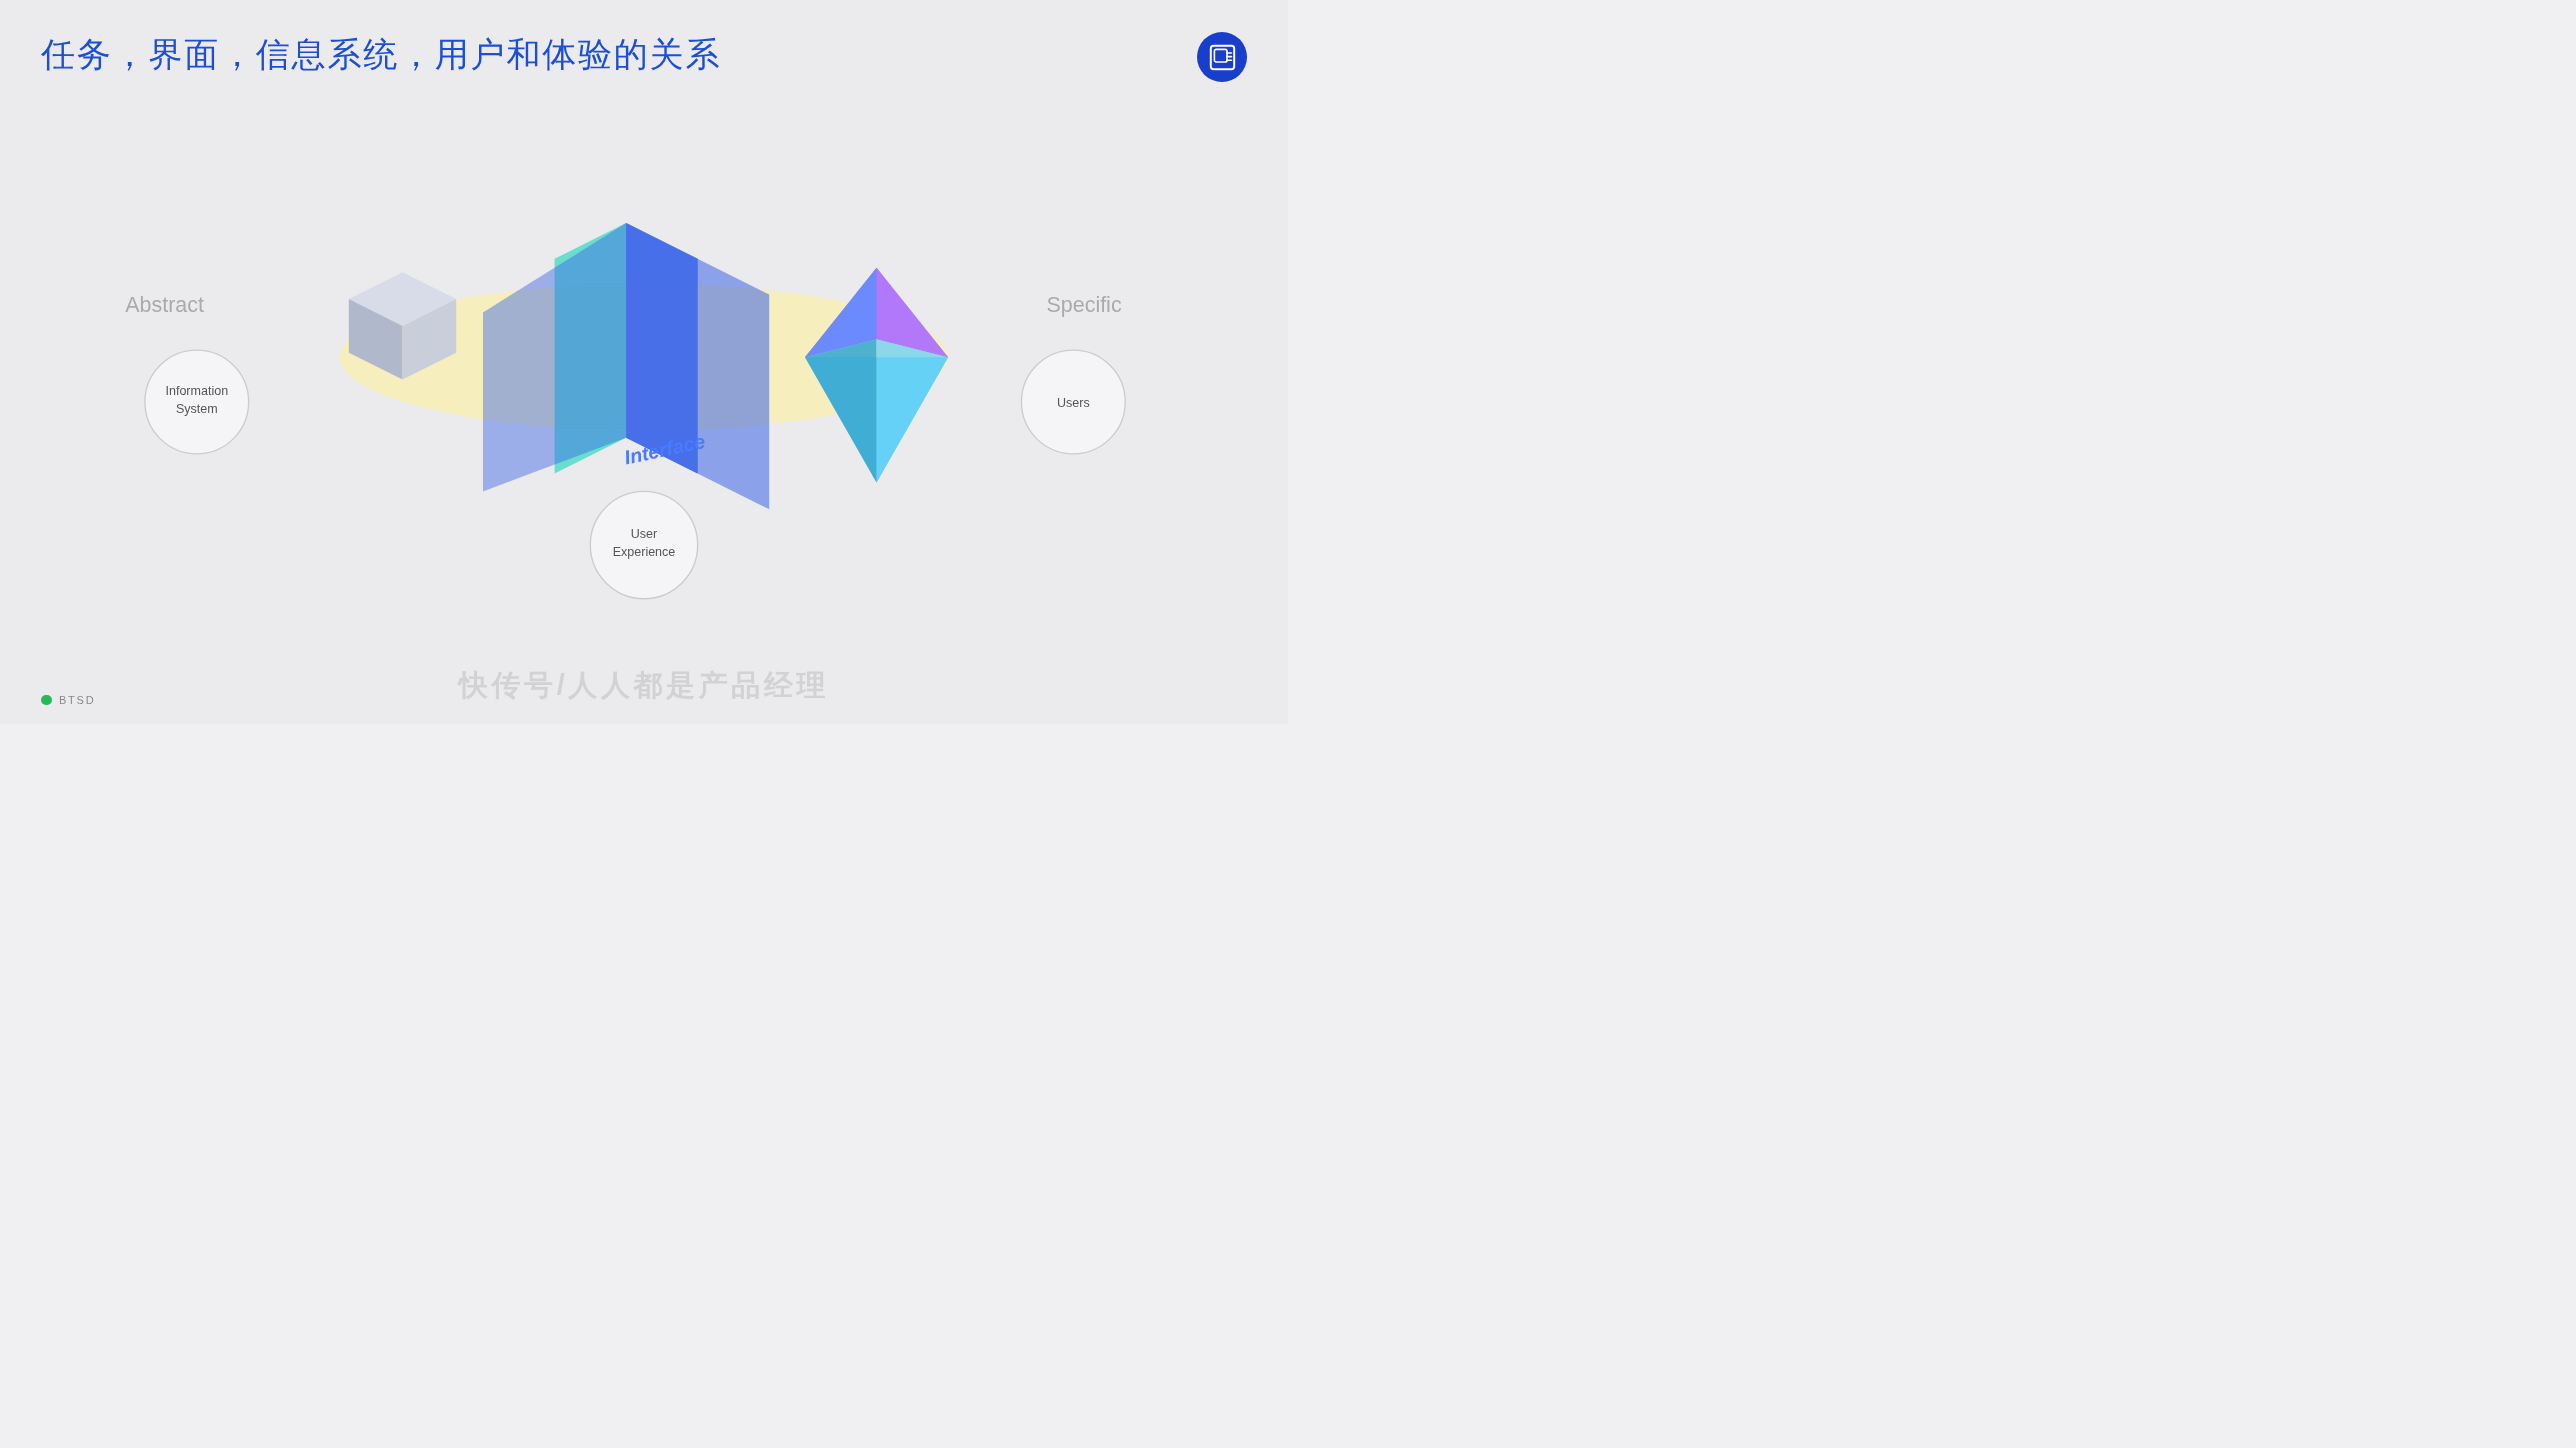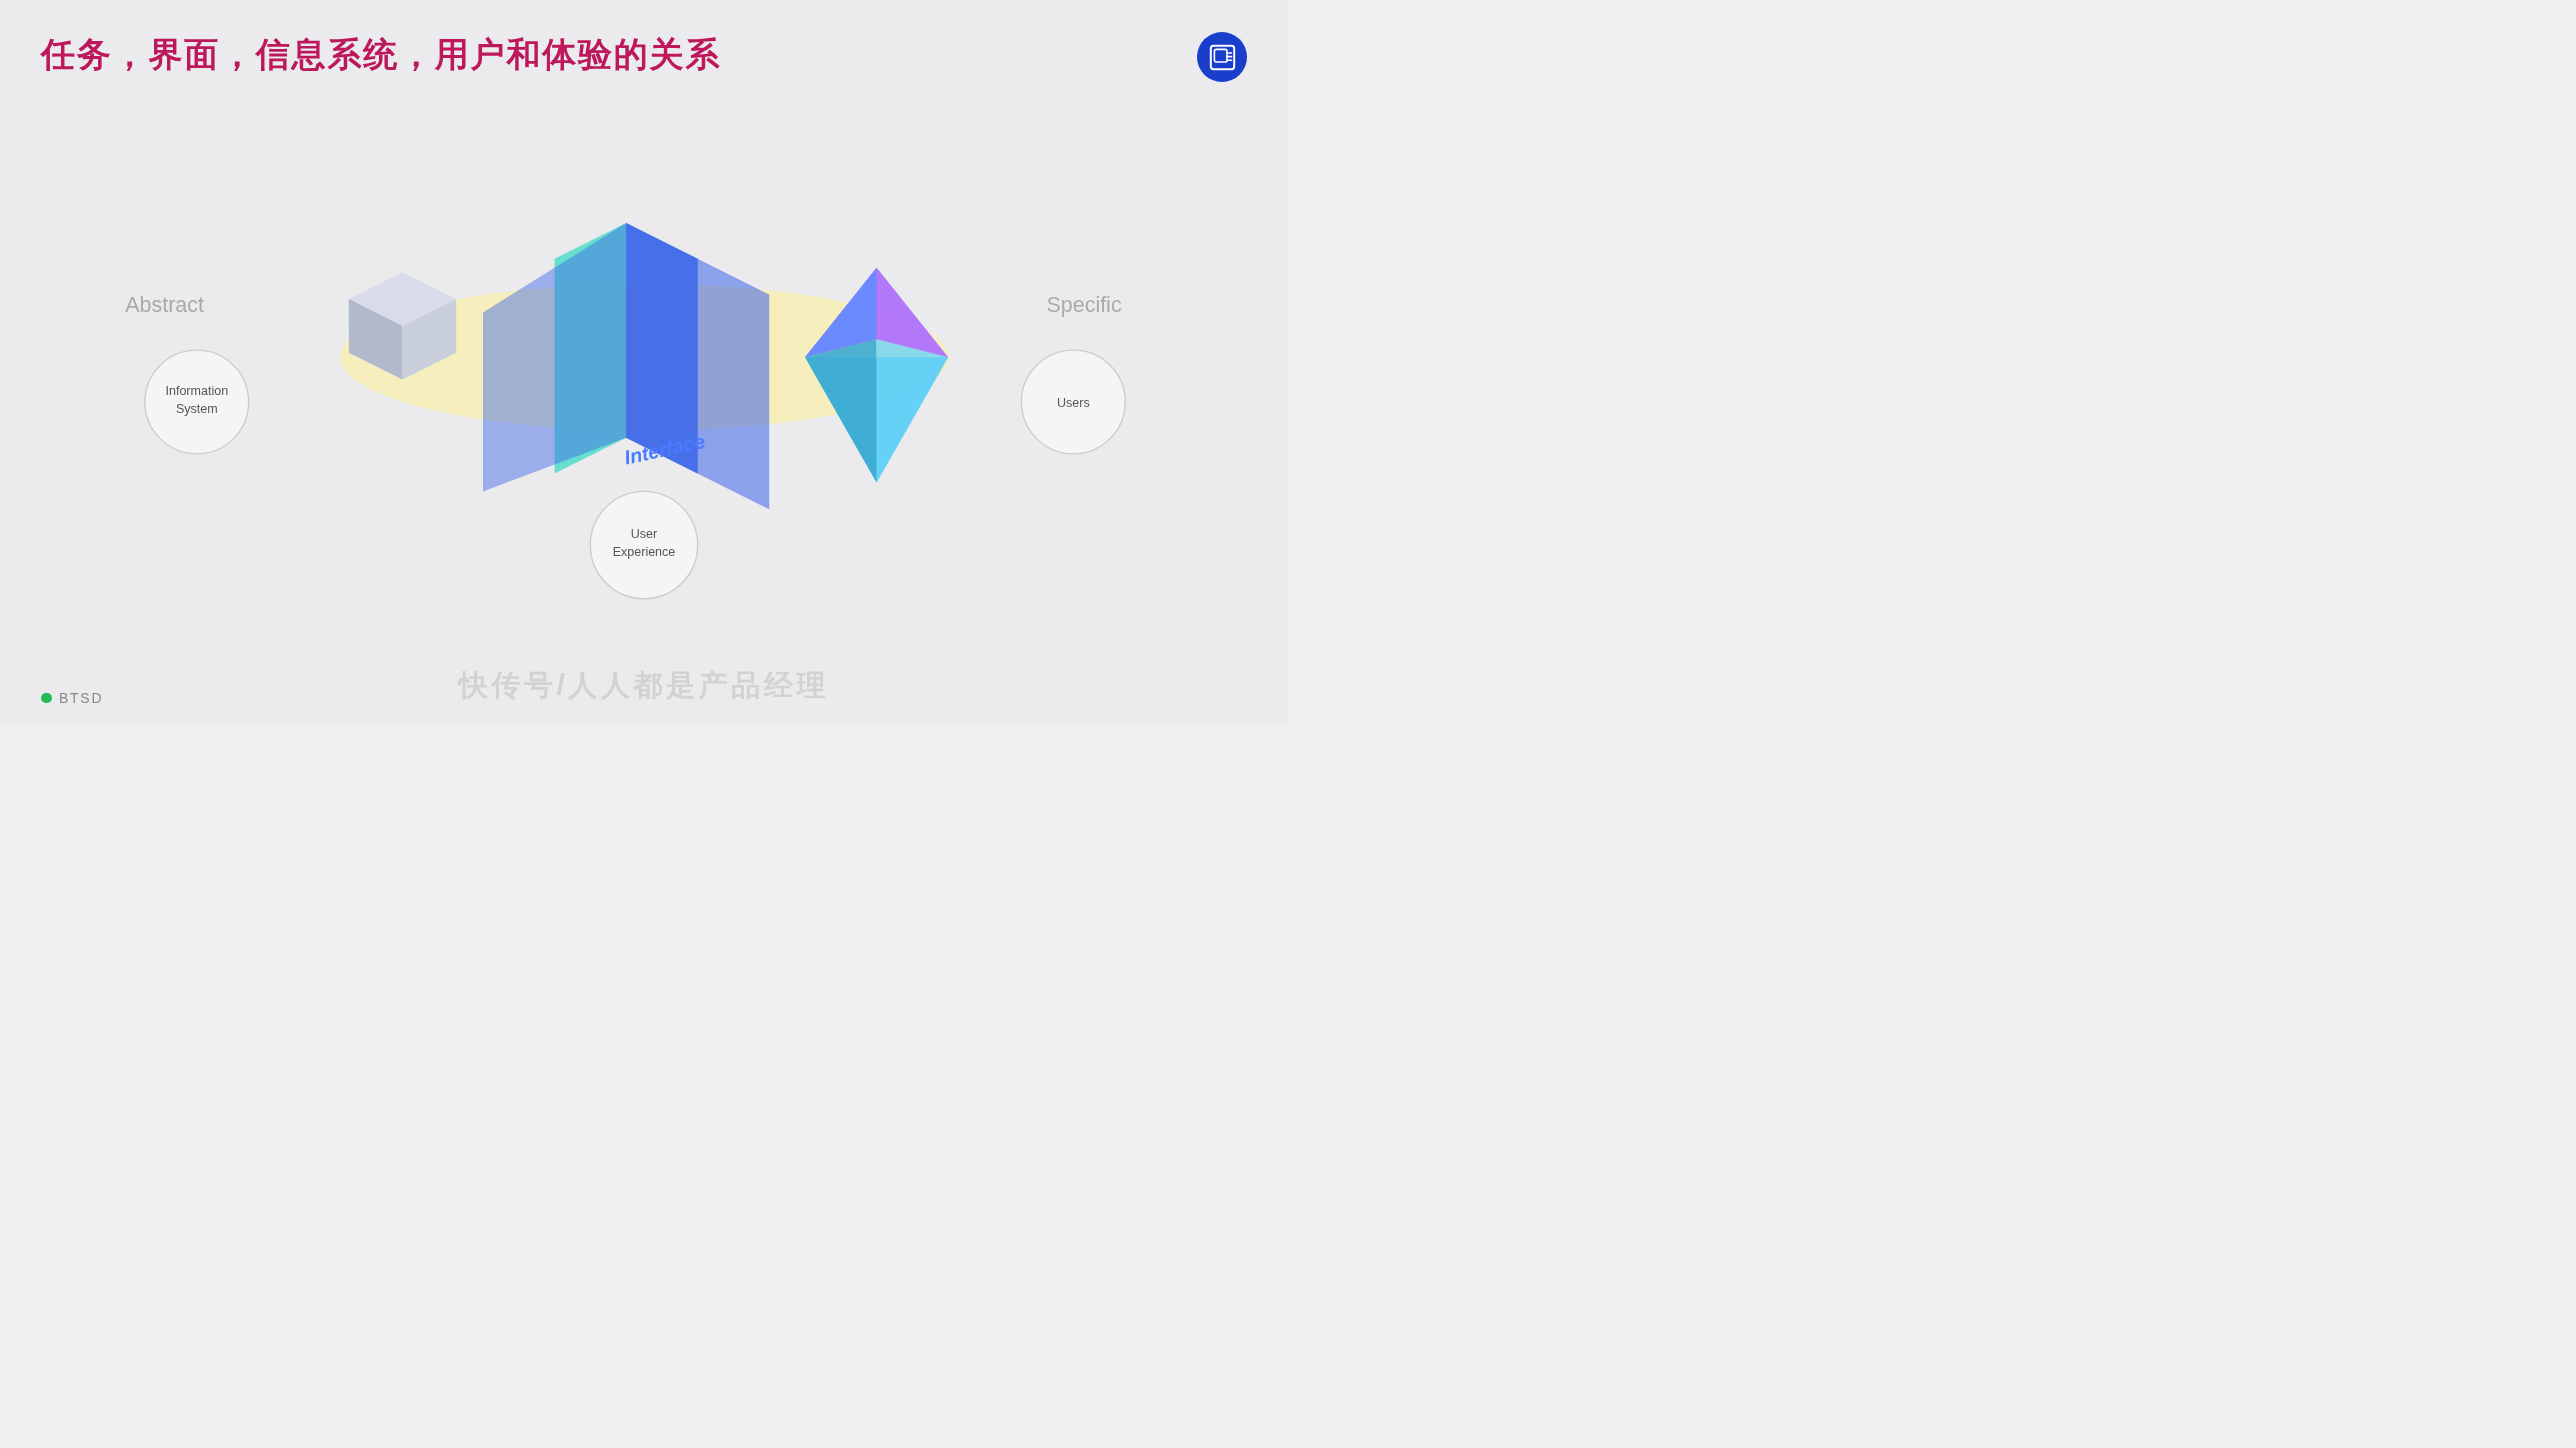--- a/index.html
+++ b/index.html
@@ -23,22 +23,22 @@
     
     .header {
       position: absolute;
       top: 32px;
       left: 41px;
       right: 41px;
     }
 
     .title-chinese {
       font-size: 34px;
-      font-weight: 700;
-      color: #be185d;
+      font-weight: 400;
+      color: #1d4ed8;
       letter-spacing: 1.8px;
     }
 
     .title-sub {
       font-size: 11.6px;
       color: #999;
       letter-spacing: 3.6px;
       margin-top: 5.4px;
       font-weight: 400;
     }
@@ -81,21 +81,21 @@
     }
 
     .btsd-dot {
       width: 10.7px;
       height: 10.7px;
       background: #22bb55;
       border-radius: 50%;
     }
 
     .btsd-text {
-      font-size: 14px;
+      font-size: 11px;
       color: #888;
       letter-spacing: 1.8px;
     }
 
     
     .scene-svg {
       position: absolute;
       top: 125px;
       left: 0;
       right: 0;

